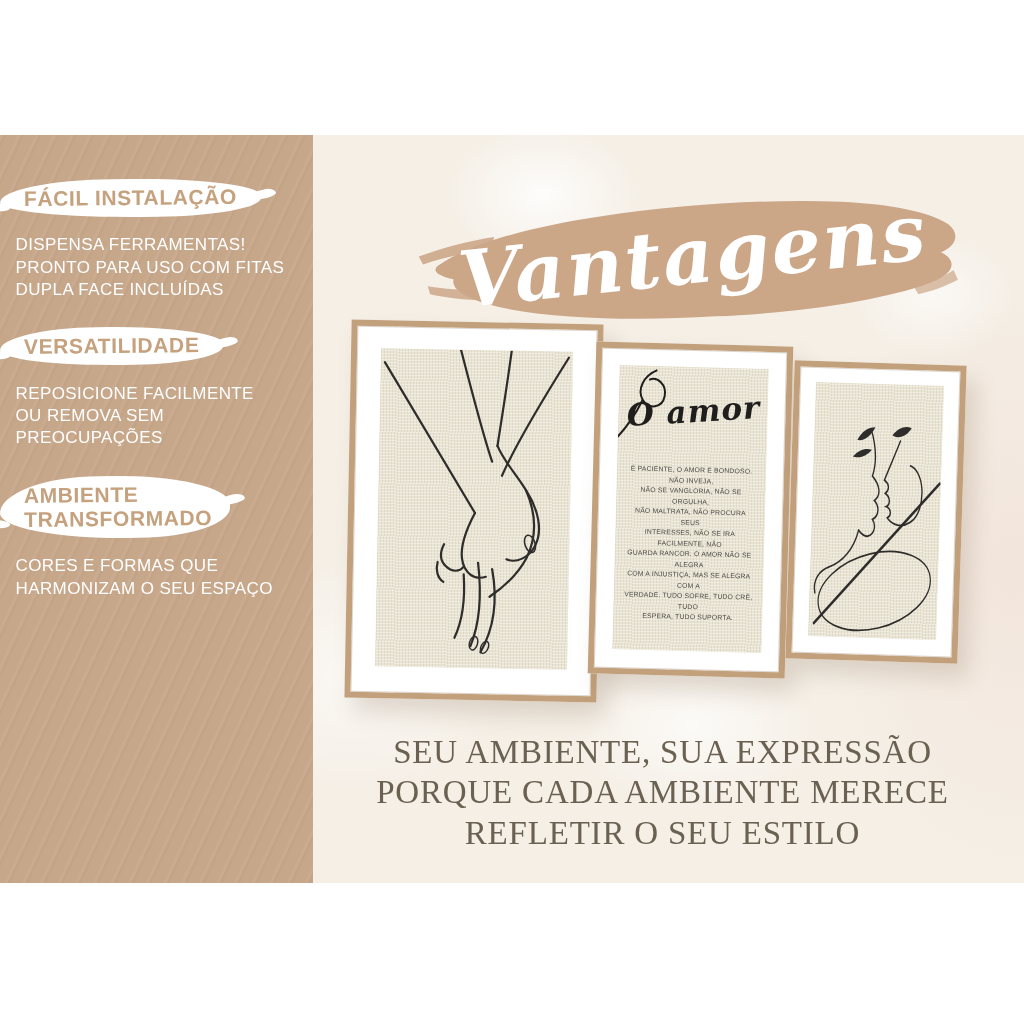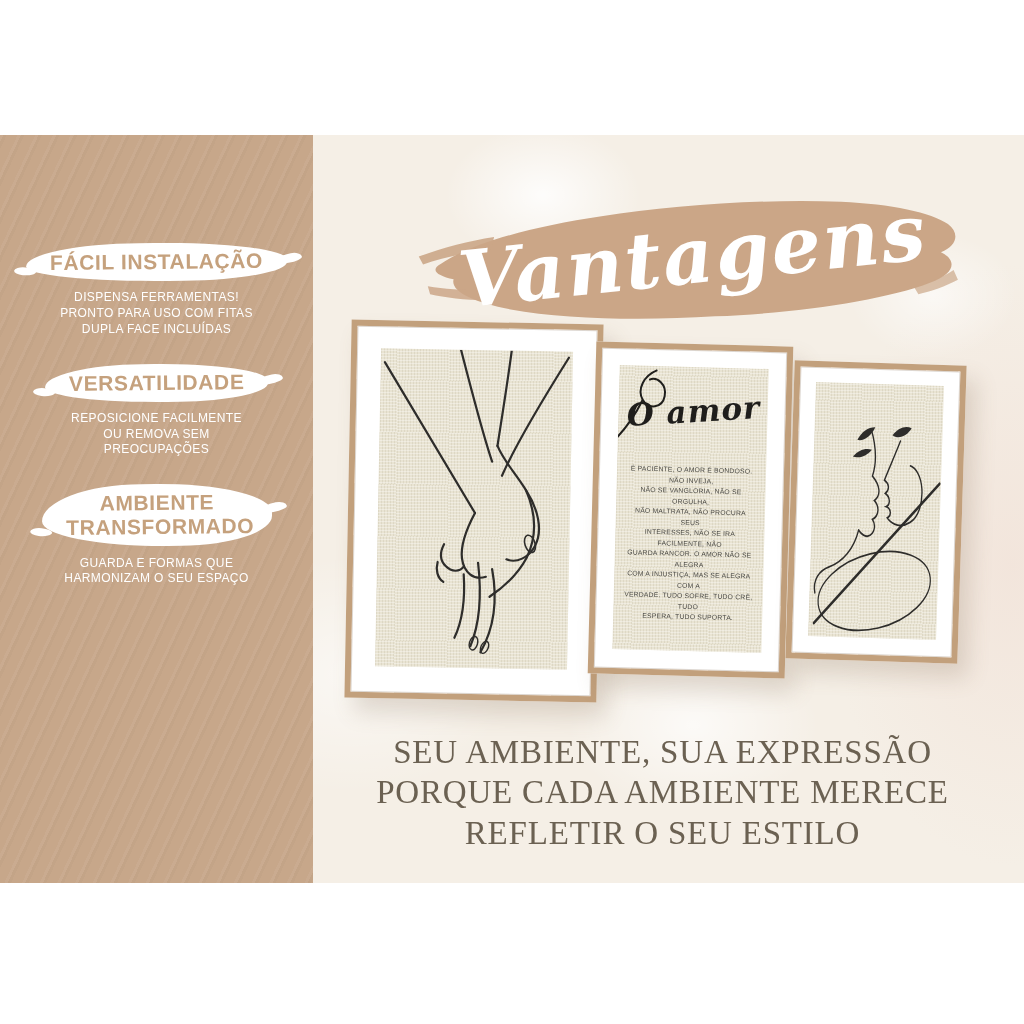--- a/index.html
+++ b/index.html
@@ -25,22 +25,21 @@
     position:absolute; left:0; top:135px; width:1024px; height:748px;
     display:flex;
   }
   
   .sidebar{
     position:relative;
     width:313px; height:100%;
     background:
       repeating-linear-gradient(115deg, rgba(255,255,255,0.05) 0 3px, rgba(0,0,0,0.018) 3px 6px, transparent 6px 16px),
       var(--sidebar-bg);
-    padding-top:108px;
-    text-align:center;
+    padding-top:44px;
     flex:0 0 auto;
   }
   .benefit{ margin-bottom:26px; }
   .blob{
     position:relative;
     display:inline-block;
     background:#fff;
     color:var(--heading-text);
     font-weight:700;
     font-size:21px;
@@ -59,25 +58,25 @@
     transform:rotate(-10deg);
   }
   .blob::before{
     content:""; position:absolute; left:-12px; bottom:18%;
     width:22px; height:8px; background:#fff;
     border-radius:50% 50% 60% 40%/55% 45% 55% 45%;
     transform:rotate(6deg);
   }
   .benefit p{
     color:var(--body-text);
-    font-size:12px;
+    font-size:17px;
     line-height:1.32;
     letter-spacing:0.4px;
     max-width:282px;
-    margin:0 auto;
+    margin:8px auto;
     white-space:pre-line;
   }
   
   .main{
     position:relative;
     flex:1 1 auto; height:100%;
     background:
       radial-gradient(140px 100px at 230px 60px, rgba(255,255,255,0.85), transparent 70%),
       radial-gradient(180px 120px at 380px 590px, rgba(255,255,255,0.7), transparent 70%),
       radial-gradient(230px 170px at 40px 540px, rgba(255,255,255,0.55), transparent 70%),
@@ -189,21 +188,21 @@
       <p>REPOSICIONE FACILMENTE
 OU REMOVA SEM
 PREOCUPAÇÕES</p>
     </section>
 
 
     <section class="benefit">
       <div class="blob" style="max-width:230px;">
         <span>AMBIENTE TRANSFORMADO</span>
       </div>
-      <p>GUARDA E FORMAS QUE
+      <p>CORES E FORMAS QUE
 HARMONIZAM O SEU ESPAÇO</p>
     </section>
 
   </aside>
 
   <main class="main">
 
     <div class="brush-wrap">
       <svg viewBox="0 0 560 150" preserveAspectRatio="none">
         <path fill="#cba687" d="M28,72 C60,52 120,38 190,30 C260,22 350,18 430,24 C480,28 520,38 536,50 C548,60 544,72 528,78 C544,86 542,100 516,108 C470,124 380,134 300,134 C230,136 150,132 96,120 C60,112 36,100 40,88 C24,84 16,78 28,72 Z"></path>

